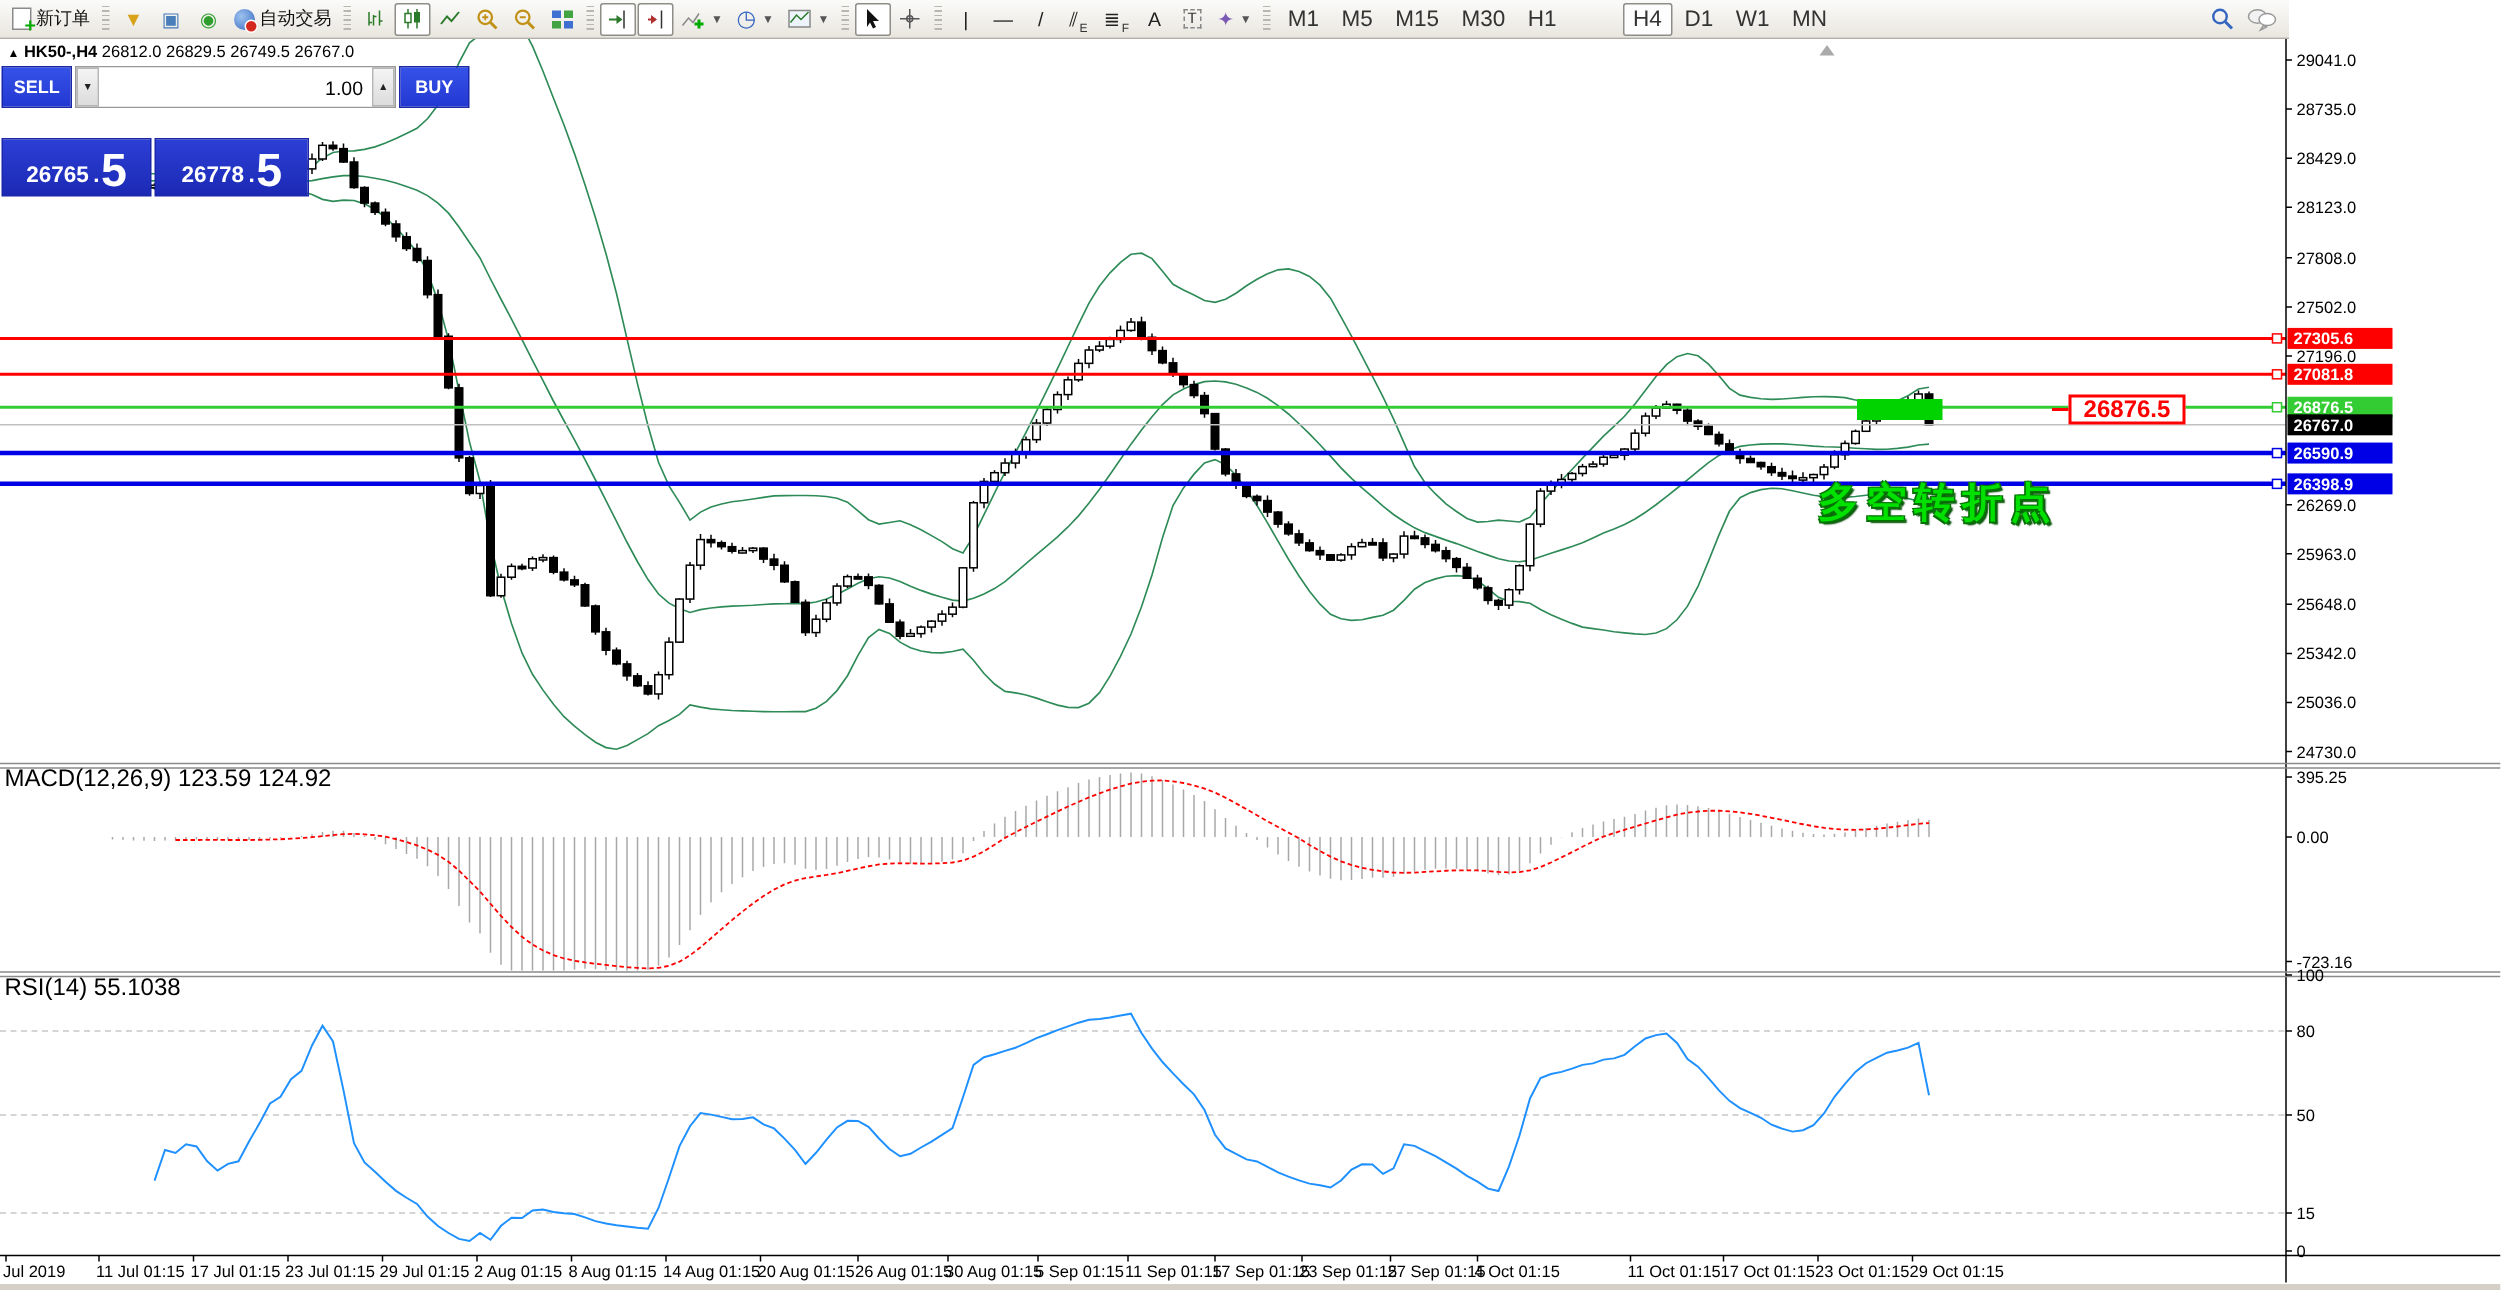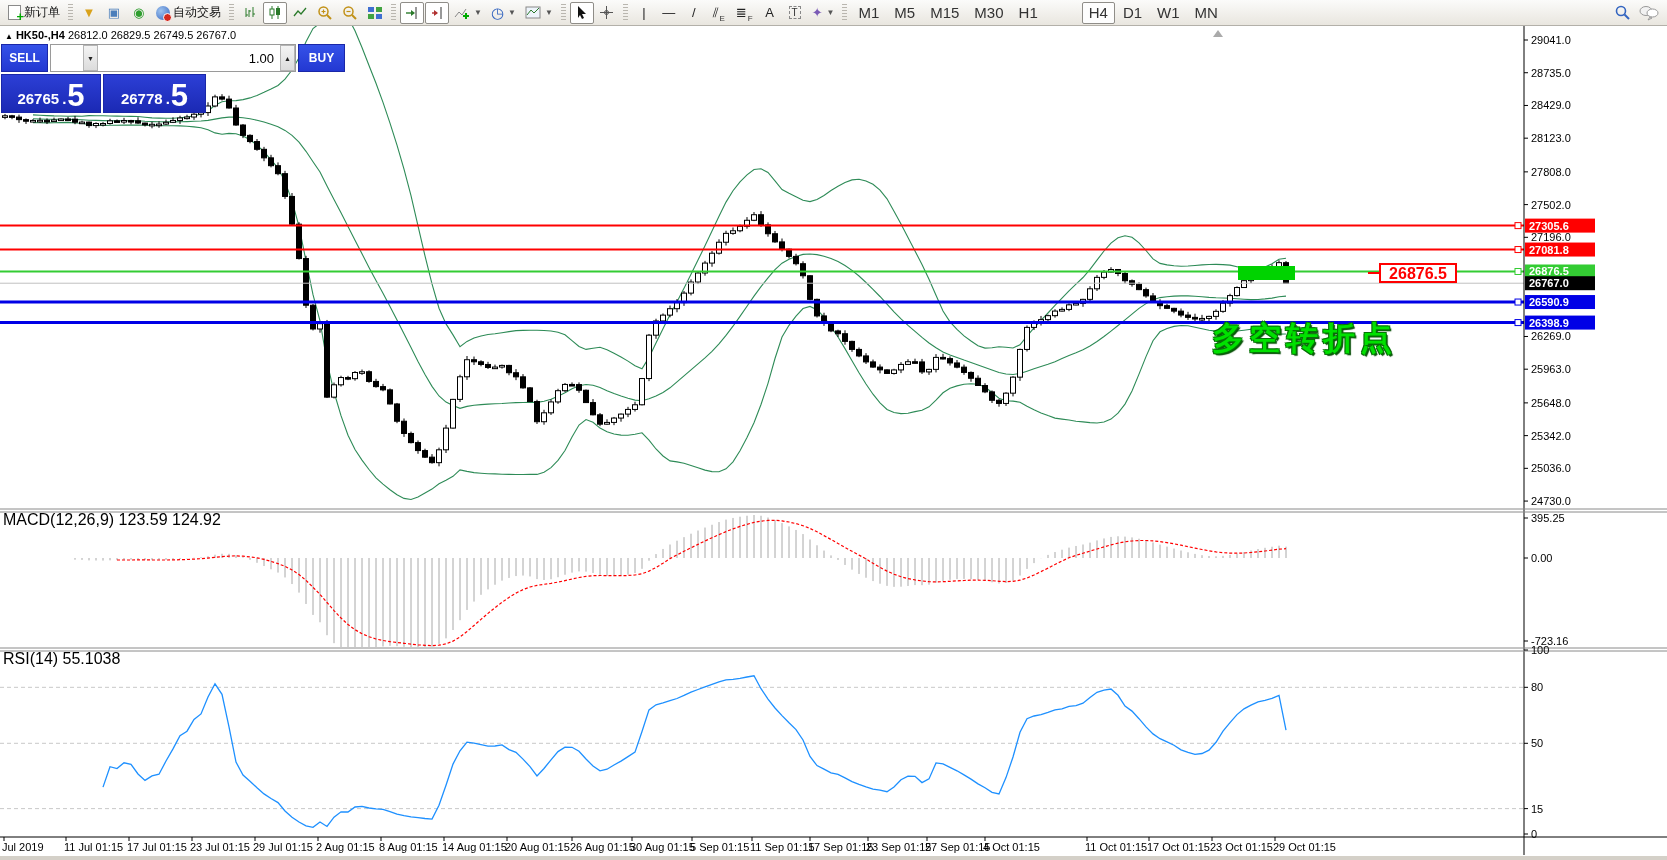--- a/index.html
+++ b/index.html
@@ -1,21 +1,21 @@
 <!DOCTYPE html>
 <html><head>
 <meta charset="utf-8">
 <style>
   * { margin:0; padding:0; box-sizing:border-box; }
   html,body { width:1667px; height:860px; overflow:hidden; background:#fff;
     font-family:"Liberation Sans","DejaVu Sans",sans-serif; }
   .app { position:relative; width:1667px; height:860px; }
 
   
-  .toolbar { position:absolute; left:0; top:0; width:1667px; height:26px; z-index:5;
+  .toolbar { position:absolute; left:0; top:0; width:1526px; height:26px; z-index:5;
     background:linear-gradient(#fbfbfa,#e9e6df); border-bottom:1px solid #b3b0a9;
     display:flex; align-items:center; padding:0 4px; gap:1px; }
   .grip { width:5px; height:18px; margin:0 3px;
     background:repeating-linear-gradient(#b9b6af 0 1px, transparent 1px 3px); }
   .tb { height:22px; min-width:24px; display:flex; align-items:center; justify-content:center;
     gap:3px; padding:0 3px; background:transparent; border:1px solid transparent; border-radius:2px;
     font-size:12px; color:#222; cursor:default; }
   .tb.pressed { background:#fff; border:1px solid #8f8d88; }
   .tb .cap { font-size:12px; color:#111; }
   .caret { font-size:8px; color:#555; margin-left:1px; }
@@ -39,40 +39,40 @@
   .chart-title .tri { font-size:8px; margin-right:3px; }
   .ind-label { position:absolute; left:3px; z-index:4; font-size:16px; color:#000; }
 
   
   .trade-panel { position:absolute; left:1px; top:44px; width:205px; height:63px; z-index:6;
     background:#fff; }
   .tp-row1 { display:flex; height:28px; gap:2px; }
   .tp-btn { flex:0 0 47px; background:linear-gradient(#3552e8,#2338d2); color:#fff;
     font-size:12px; font-weight:bold; display:flex; align-items:center; justify-content:center;
     border:1px solid #1a27a8; cursor:default; }
-  .spinner { flex:1; display:flex; border:1px solid #9a9a9a; background:#fff;padding-left:32px; }
+  .spinner { flex:1; display:flex; border:1px solid #9a9a9a; background:#fff; }
   .spin-btn { width:15px; background:linear-gradient(#f4f4f4,#dcdcdc); border:1px solid #b5b5b5;
     font-size:7px; color:#222; display:flex; align-items:center; justify-content:center; }
   .vol-input { flex:1; border:0; outline:0; font-size:13px; text-align:right; padding-right:6px;
     color:#000; font-family:"Liberation Sans",sans-serif; }
-  .tp-row2 { display:flex; height:39px; gap:2px; margin-top:2px; }
+  .tp-row2 { display:flex; height:39px; gap:2px; margin-top:20px; }
   .pbox { background:linear-gradient(#2c3fd6,#1b29b4); color:#fff; display:flex;
     align-items:flex-end; justify-content:center; border:1px solid #1a27a8; }
   .pbox.l { flex:0 0 100px; } .pbox.r { flex:1; }
   .p-main { font-size:15px; font-weight:bold; margin-bottom:5px; }
   .p-dot { font-size:15px; font-weight:bold; margin:0 1px 5px 3px; }
   .p-pip { font-size:31px; font-weight:bold; line-height:31px; margin-bottom:1px; }
 
   
   .price-callout { position:absolute; left:1379px; top:263px; width:78px; height:20px; z-index:4;
     background:#fff; border:2px solid #ff0000; color:#ff0000; font-size:16px; font-weight:bold;
     text-align:center; line-height:17px; }
   .price-callout::before { content:""; position:absolute; left:-13px; top:7px; width:11px;
     height:2px; background:#ff0000; }
-  .turning-point { position:absolute; left:1212px; top:317px; z-index:4; font-size:32px;
+  .turning-point { position:absolute; left:1212px; top:317px; z-index:4; font-size:27px;
     font-weight:bold; letter-spacing:5px; color:#00e100;
     text-shadow:1px 1px 0 #067206, -1px 1px 0 #067206, 1px -1px 0 #067206, -1px -1px 0 #067206, 2px 2px 1px #044d04; }
 </style>
 </head>
 <body>
 
 <div class="app">
 
   <div class="toolbar">
     <button class="tb">

